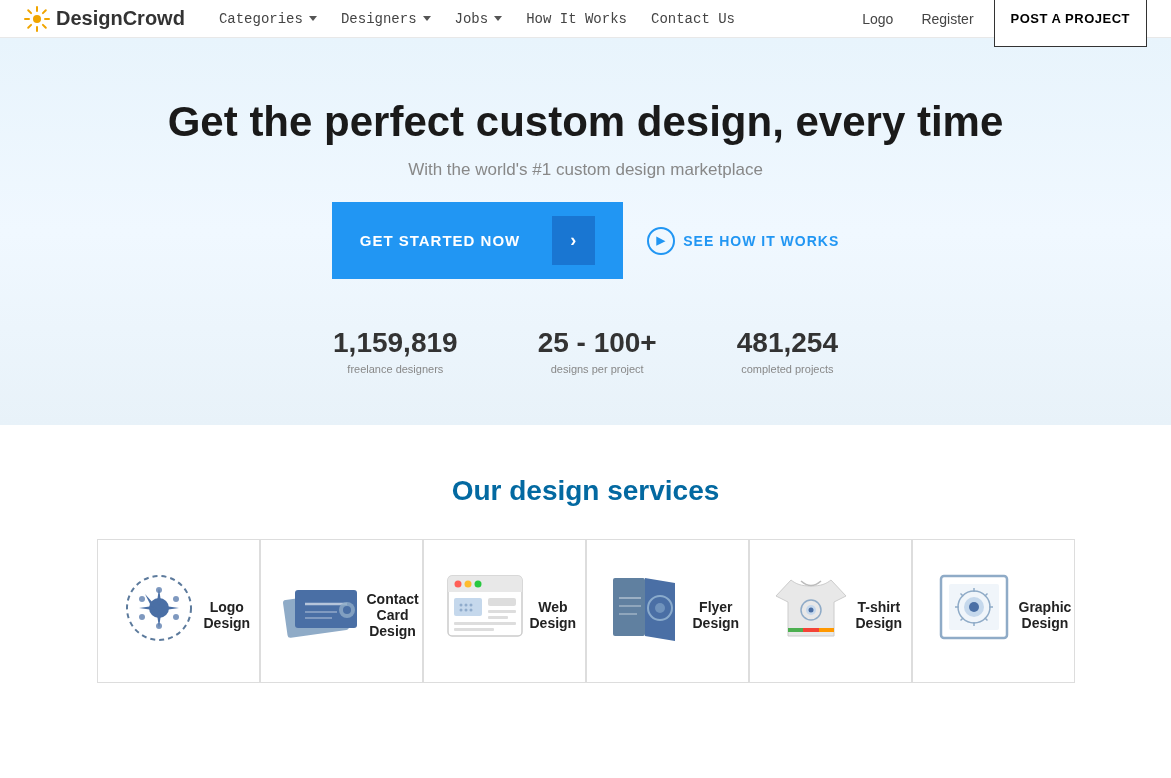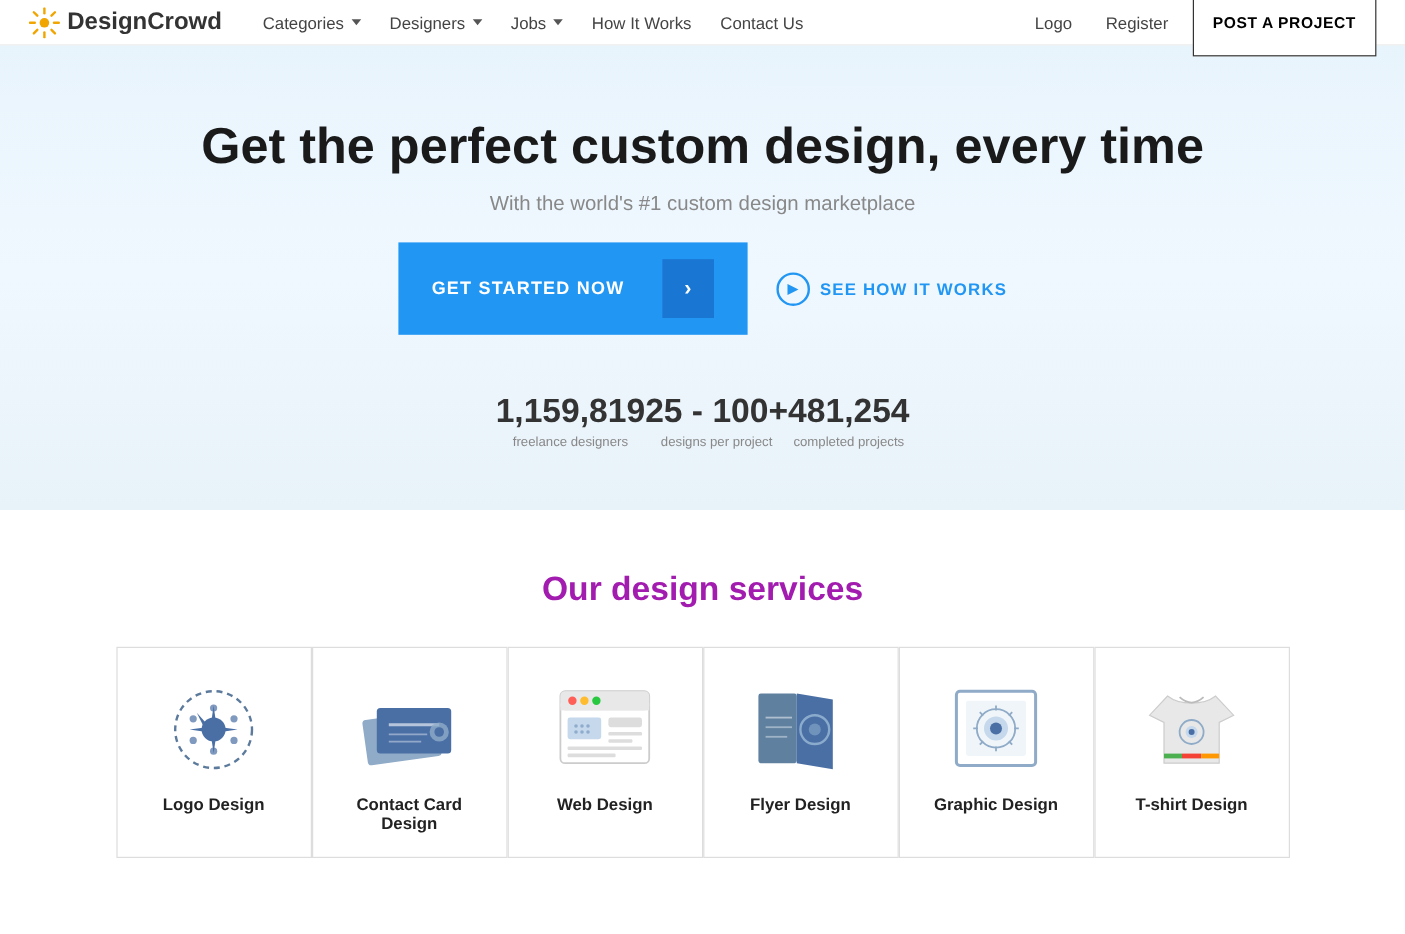--- a/index.html
+++ b/index.html
@@ -25,20 +25,21 @@
     }
     .navbar-logo .logo-icon {
       width: 26px;
       height: 26px;
     }
     .nav-links {
       display: flex;
       align-items: flex-end;
       gap: 4px;
       flex: 1;
+      font-family: Liberation Mono, monospace;
     }
     .nav-link {
       font-size: 14px;
       color: #444;
       padding: 6px 10px;
       cursor: pointer;
       display: flex;
       align-items: center;
       gap: 3px;
       text-decoration: none;
@@ -135,20 +136,21 @@
       align-items: center;
       justify-content: center;
       font-size: 11px;
       color: #2196f3;
     }
 
     
     .stats {
       display: flex;
       justify-content: center;
+      gap: 80px;
     }
     .stat {
       text-align: center;
     }
     .stat-number {
       font-size: 28px;
       font-weight: 700;
       color: #333;
       display: block;
     }
@@ -159,35 +161,35 @@
     }
 
     
     .services-section {
       padding: 50px 20px 40px;
       text-align: center;
     }
     .services-title {
       font-size: 28px;
       font-weight: 800;
-      color: #a21caf;
+      color: #0369a1;
       margin-bottom: 32px;
     }
     .services-grid {
       display: flex;
       justify-content: center;
       gap: 0;
       flex-wrap: nowrap;
     }
     .service-card {
       border: 1px solid #ddd;
       padding: 28px 16px 20px;
       width: 163px;
       display: flex;
-      flex-direction: column;
+      flex-direction: row;
       align-items: center;
       cursor: pointer;
       transition: box-shadow 0.2s;
       background: #fff;
     }
     .service-icon {
       width: 90px;
       height: 80px;
       display: flex;
       align-items: center;
@@ -396,20 +398,41 @@
           <line x1="16" y1="46" x2="34" y2="46" stroke="#fff" stroke-width="1.5" opacity="0.4"></line>
         </svg>
       </div>
       <span class="service-label">Flyer Design</span>
     </div>
 
     <div class="service-card">
       <div class="service-icon">
         <svg viewBox="0 0 90 80" width="90" height="80">
 
+          <path d="M25,12 L10,28 L22,34 L22,68 L68,68 L68,34 L80,28 L65,12 C60,16 55,18 45,18 C35,18 30,16 25,12 Z" fill="#e8e8e8" stroke="#ccc" stroke-width="1"></path>
+
+          <path d="M35,13 Q45,22 55,13" fill="none" stroke="#bbb" stroke-width="1.5"></path>
+
+          <circle cx="45" cy="42" r="10" fill="none" stroke="#8fabc7" stroke-width="1.5"></circle>
+          <circle cx="45" cy="42" r="5" fill="#c5d8ec"></circle>
+          <circle cx="45" cy="42" r="2.5" fill="#4a6fa5"></circle>
+
+          <rect x="22" y="60" width="46" height="4" rx="0" fill="#e8e8e8"></rect>
+          <rect x="22" y="60" width="15" height="4" fill="#4caf50"></rect>
+          <rect x="37" y="60" width="16" height="4" fill="#f44336"></rect>
+          <rect x="53" y="60" width="15" height="4" fill="#ff9800"></rect>
+        </svg>
+      </div>
+      <span class="service-label">T-shirt Design</span>
+    </div>
+
+    <div class="service-card">
+      <div class="service-icon">
+        <svg viewBox="0 0 90 80" width="90" height="80">
+
           <rect x="12" y="8" width="66" height="62" rx="3" fill="#fff" stroke="#8fabc7" stroke-width="2.5"></rect>
 
           <rect x="20" y="16" width="50" height="46" rx="2" fill="#f0f5fa"></rect>
 
           <circle cx="45" cy="39" r="16" fill="none" stroke="#8fabc7" stroke-width="1.5"></circle>
           <circle cx="45" cy="39" r="10" fill="#c5d8ec"></circle>
           <circle cx="45" cy="39" r="5" fill="#4a6fa5"></circle>
 
           <g stroke="#8fabc7" stroke-width="1.5">
             <line x1="45" y1="20" x2="45" y2="24"></line>
@@ -419,35 +442,14 @@
             <line x1="31.5" y1="25.5" x2="34.3" y2="28.3"></line>
             <line x1="55.7" y1="49.7" x2="58.5" y2="52.5"></line>
             <line x1="58.5" y1="25.5" x2="55.7" y2="28.3"></line>
             <line x1="34.3" y1="49.7" x2="31.5" y2="52.5"></line>
           </g>
         </svg>
       </div>
       <span class="service-label">Graphic Design</span>
     </div>
 
-    <div class="service-card">
-      <div class="service-icon">
-        <svg viewBox="0 0 90 80" width="90" height="80">
-
-          <path d="M25,12 L10,28 L22,34 L22,68 L68,68 L68,34 L80,28 L65,12 C60,16 55,18 45,18 C35,18 30,16 25,12 Z" fill="#e8e8e8" stroke="#ccc" stroke-width="1"></path>
-
-          <path d="M35,13 Q45,22 55,13" fill="none" stroke="#bbb" stroke-width="1.5"></path>
-
-          <circle cx="45" cy="42" r="10" fill="none" stroke="#8fabc7" stroke-width="1.5"></circle>
-          <circle cx="45" cy="42" r="5" fill="#c5d8ec"></circle>
-          <circle cx="45" cy="42" r="2.5" fill="#4a6fa5"></circle>
-
-          <rect x="22" y="60" width="46" height="4" rx="0" fill="#e8e8e8"></rect>
-          <rect x="22" y="60" width="15" height="4" fill="#4caf50"></rect>
-          <rect x="37" y="60" width="16" height="4" fill="#f44336"></rect>
-          <rect x="53" y="60" width="15" height="4" fill="#ff9800"></rect>
-        </svg>
-      </div>
-      <span class="service-label">T-shirt Design</span>
-    </div>
-
   </div>
 </section>
 
 </body></html>

